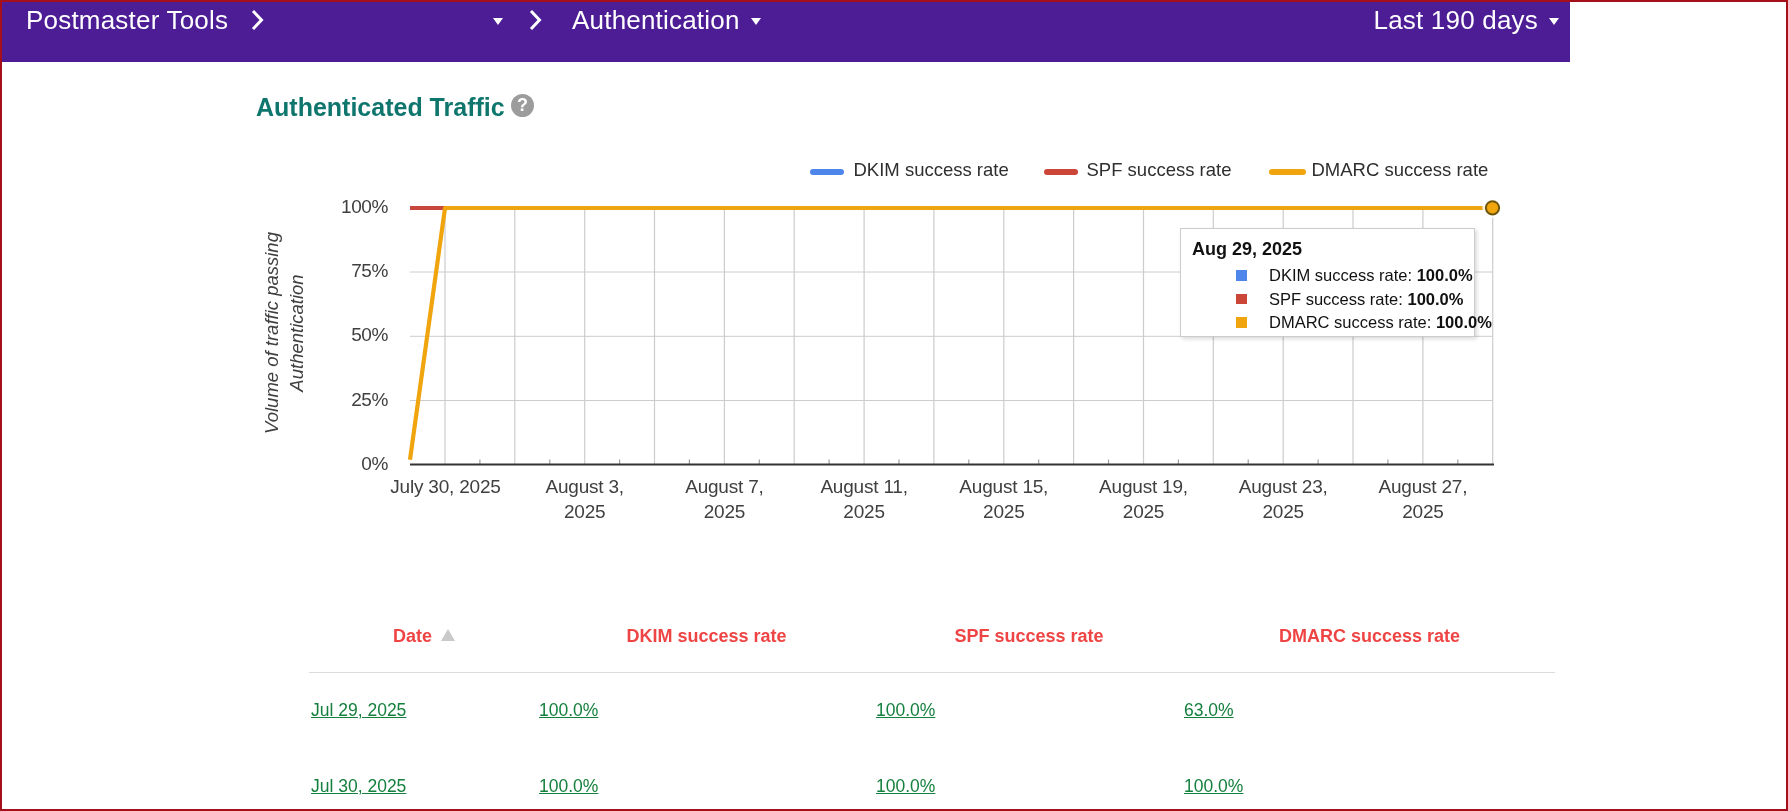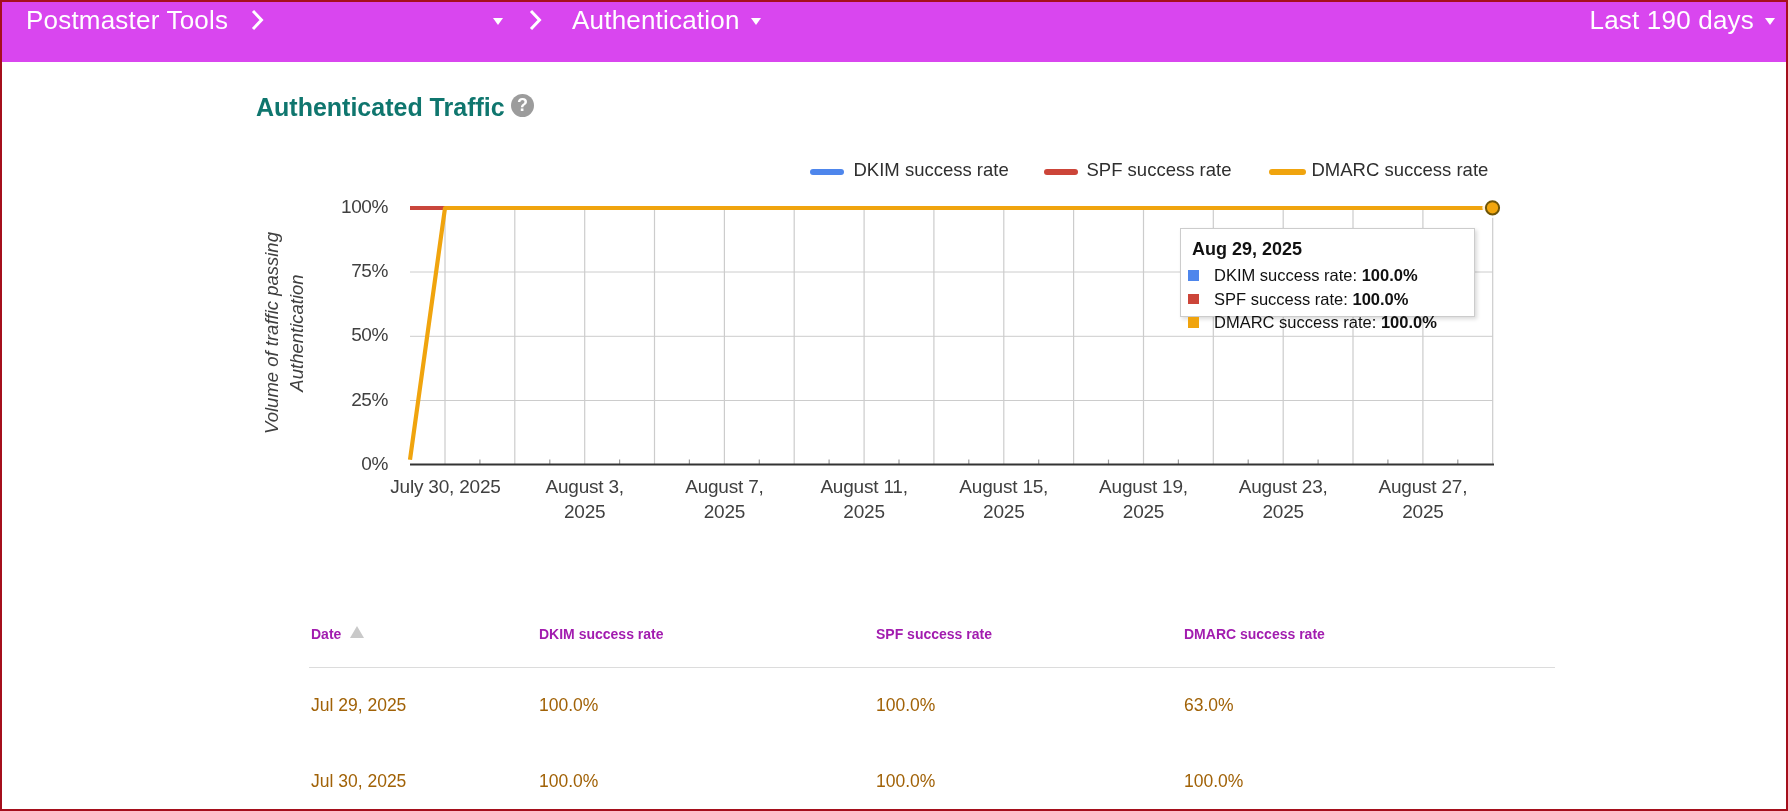--- a/index.html
+++ b/index.html
@@ -4,54 +4,54 @@
 <style>
   * { margin:0; padding:0; box-sizing:border-box; }
   html,body { width:1788px; height:811px; overflow:hidden; }
   body {
     font-family:"Liberation Sans", sans-serif;
     background:#ffffff;
     position:relative;
     border:2px solid #a50f1c;
   }
   .topbar {
-    position:absolute; left:0; top:0; width:1784px; height:60px;
-    background:#d946ef; color:#ffffff;
+    position:absolute; left:0; top:0; width:1568px; height:60px;
+    background:#4c1d95; color:#ffffff;
   }
   .crumb { position:absolute; top:2.5px; font-size:26px; color:#fff; white-space:nowrap; letter-spacing:0.2px; }
   .chev  { position:absolute; top:5.5px; }
   .tri-dn {
     display:inline-block; width:0; height:0;
     border-left:5.75px solid transparent; border-right:5.75px solid transparent;
     border-top:7.5px solid #fff;
   }
   .title { position:absolute; left:254px; top:91px; font-size:25px; font-weight:bold; color:#0f766e;}
   .help {
     position:absolute; left:509px; top:92px; width:23px; height:23px; border-radius:50%;
     background:#9c9c9c; color:#fff; font-size:18px; font-weight:bold; text-align:center; line-height:23px;
   }
   .legend { position:absolute; top:157px; font-size:18.5px; color:#2f2f2f; white-space:nowrap; }
   .swatch { position:absolute; top:166.5px; width:34px; height:6px; border-radius:3px; }
   .tooltip {
-    position:absolute; left:1178px; top:226px; width:295px; height:89px;
+    position:absolute; left:1178px; top:226px; width:295px; height:109px;
     background:#ffffff; border:1px solid #cccccc; box-shadow:2px 2px 4px rgba(0,0,0,0.15);
     padding:8px 0 0 8px; font-size:16.5px; color:#111;
   }
   .tooltip .tt-title { font-weight:bold; font-size:18px; line-height:24px; margin-left:3px; margin-bottom:3px; }
-  .tt-row { position:relative; padding-left:25px; line-height:23.7px; white-space:nowrap;}
+  .tt-row { position:relative; padding-left:32px; line-height:23.7px; white-space:nowrap;margin-left:48px;}
   .tt-sq { position:absolute; left:-1px; top:6px; width:10.5px; height:10.5px; }
   table.data {
     position:absolute; left:307px; top:624px; width:1246px;
     border-collapse:collapse; font-size:17.5px;
   }
   table.data th {
-    text-align:left; font-weight:bold; color:#a21caf; font-size:14px;
+    text-align:center; font-weight:bold; color:#ef4444; font-size:18px;
     padding:0 0 24.5px 2px; border-bottom:1px solid #dcdcdc;
   }
-  table.data td { color:#a16207; padding:27.5px 0 27.5px 2px; }
+  table.data td { color:#15803d; padding:27.5px 0 27.5px 2px;text-decoration:underline; }
   .sortarrow {
     display:inline-block; width:0; height:0; margin-left:9px;
     border-left:7px solid transparent; border-right:7px solid transparent;
     border-bottom:12px solid #c9c9c9; margin-bottom:1px;
   }
 </style>
 </head>
 <body>
   <div class="topbar">
     <span class="crumb" style="left:24px;">Postmaster Tools</span>

